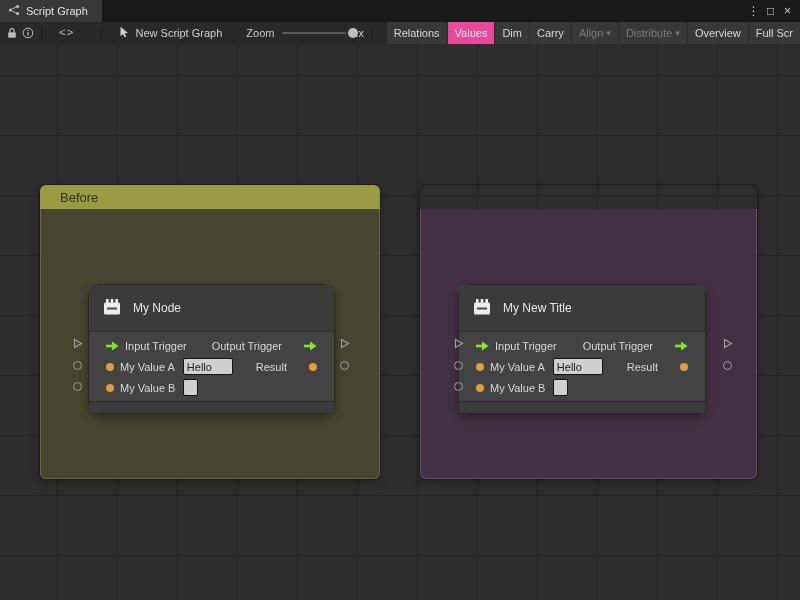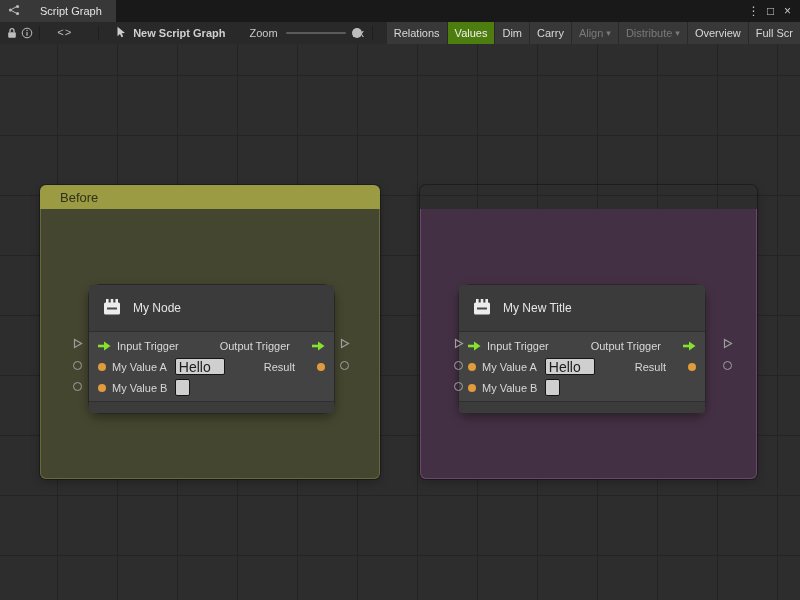--- a/index.html
+++ b/index.html
@@ -10,21 +10,21 @@
     -webkit-font-smoothing:antialiased;
     user-select:none;
   }
 
   
   .tabbar{
     position:absolute;top:0;left:0;right:0;height:22px;
     background:#191919;display:flex;align-items:center;
   }
   .tab{
-    height:22px;display:flex;align-items:center;gap:20px;
+    height:22px;display:flex;align-items:center;gap:6px;
     padding:0 14px 0 8px;background:#383838;
     font-size:11px;color:#e4e4e4;
   }
   .win-controls{margin-left:auto;display:flex;align-items:center;padding-right:4px;}
   .win-btn{
     width:17px;height:20px;display:flex;align-items:center;justify-content:center;
     color:#c9c9c9;font-size:12px;cursor:default;
   }
 
   
@@ -42,21 +42,21 @@
   .zoom-slider{position:relative;width:80px;height:12px;margin-left:8px;}
   .zoom-track{position:absolute;top:5px;left:0;right:0;height:2px;background:#5b5b5b;border-radius:1px;}
   .zoom-handle{position:absolute;top:1px;left:66px;width:10px;height:10px;border-radius:50%;background:#bdbdbd;}
   .zoom-value{margin-left:6px;color:#c9c9c9;}
   .tb-buttons{display:flex;align-items:center;margin-left:8px;}
   .tb-btn{
     display:flex;align-items:center;gap:3px;
     padding:11px 7px;background:#383838;margin-left:1px;
     color:#d8d8d8;cursor:default;
   }
-  .tb-btn.active{background:#4d7c0f;color:#f0f0f0;}
+  .tb-btn.active{background:#ec4899;color:#f0f0f0;}
   .tb-btn.disabled{color:#7a7a7a;justify-content:flex-end;}
   .caret{font-size:9px;color:inherit;}
 
   
   .canvas{
     position:absolute;top:44px;left:0;right:0;bottom:0;
     background-color:#2d2d2d;
     background-image:
       linear-gradient(#242424 1px, transparent 1px),
       linear-gradient(90deg, #242424 1px, transparent 1px);
@@ -81,34 +81,34 @@
     position:absolute;width:245px;
     background:#434343;border:1px solid #272727;border-radius:12px;
     box-shadow:0 4px 10px rgba(0,0,0,0.35);
   }
   .node-header{
     height:46px;background:#3b3b3b;border-bottom:1px solid #2e2e2e;
     border-radius:3px 3px 0 0;
     display:flex;align-items:center;gap:9px;padding:0 11px;
     font-size:12px;color:#e6e6e6;
   }
-  .node-body{padding:3px 0;}
+  .node-body{padding:3px 8px;}
   .node-row{
     height:21px;display:flex;align-items:center;
     padding:0 9px;font-size:11px;color:#d8d8d8;
   }
   .row-left{display:flex;align-items:center;gap:6px;}
   .row-right{display:flex;align-items:center;gap:22px;margin-left:auto;}
   .node-footer{height:11px;background:#3b3b3b;border-top:1px solid #2e2e2e;border-radius:0 0 3px 3px;}
   .value-dot{width:8px;height:8px;border-radius:50%;background:#e09b3d;flex:0 0 auto;}
   .flow-icon{display:flex;align-items:center;flex:0 0 auto;}
   .inline-field{
     height:15px;width:42px;background:#cfcfcf;color:#1d1d1d;
     border:1px solid #151515;border-radius:2px;
-    font-family:"Liberation Sans", sans-serif;font-size:14px;padding:0 3px;
+    font-family:"Liberation Sans", sans-serif;font-size:11px;padding:0 3px;
     margin-left:2px;
   }
   .inline-field.small{width:11px;padding:0 1px;}
 
   
   .ext-port{position:absolute;width:11px;height:11px;display:flex;align-items:center;justify-content:center;}
   .ext-circ{width:7px;height:7px;border:1.3px solid #9f9f9f;border-radius:50%;}
 </style>
 </head>
 <body>
@@ -144,21 +144,21 @@
       <circle cx="6" cy="6" r="4.8" fill="none" stroke="#bdbdbd" stroke-width="1"></circle>
       <rect x="5.4" y="5.1" width="1.2" height="3.6" fill="#bdbdbd"></rect>
       <rect x="5.4" y="2.9" width="1.2" height="1.2" fill="#bdbdbd"></rect>
     </svg>
   </span>
   <span class="tb-divider"></span>
   <span class="tb-icon" style="margin-left:12px;">
     <span class="code-glyph">&lt;&gt;</span>
   </span>
   <span class="tb-divider" style="margin-left:26px;"></span>
-  <span class="graph-btn" style="margin-left:6px;font-weight:bold;">
+  <span class="graph-btn" style="margin-left:6px;">
     <span>
       <svg width="11" height="12" viewBox="0 0 11 12">
         <path d="M1.5 0.8 L1.5 10.2 L4 7.9 L5.5 11.2 L7.2 10.4 L5.7 7.2 L9 6.9 Z" fill="#cfcfcf"></path>
       </svg>
     </span>
     <span>New Script Graph</span>
   </span>
   <span class="zoom-label">Zoom</span>
   <span class="zoom-slider">
     <span class="zoom-track"></span>

